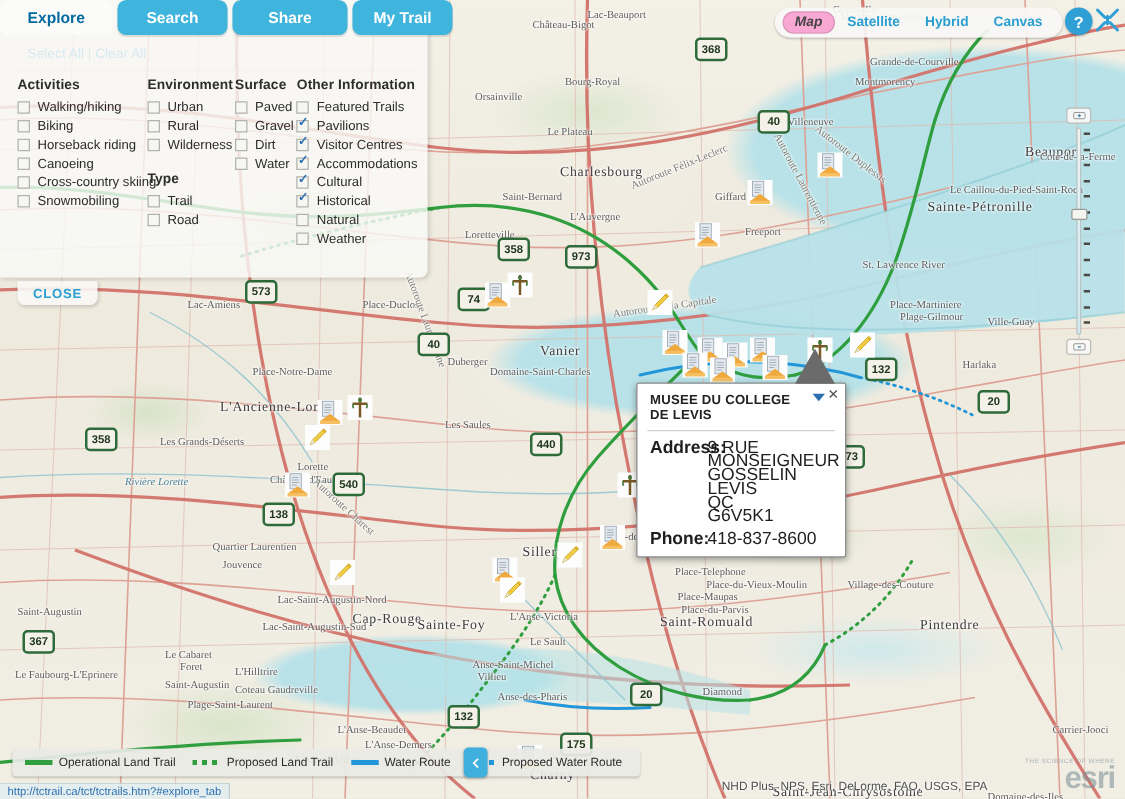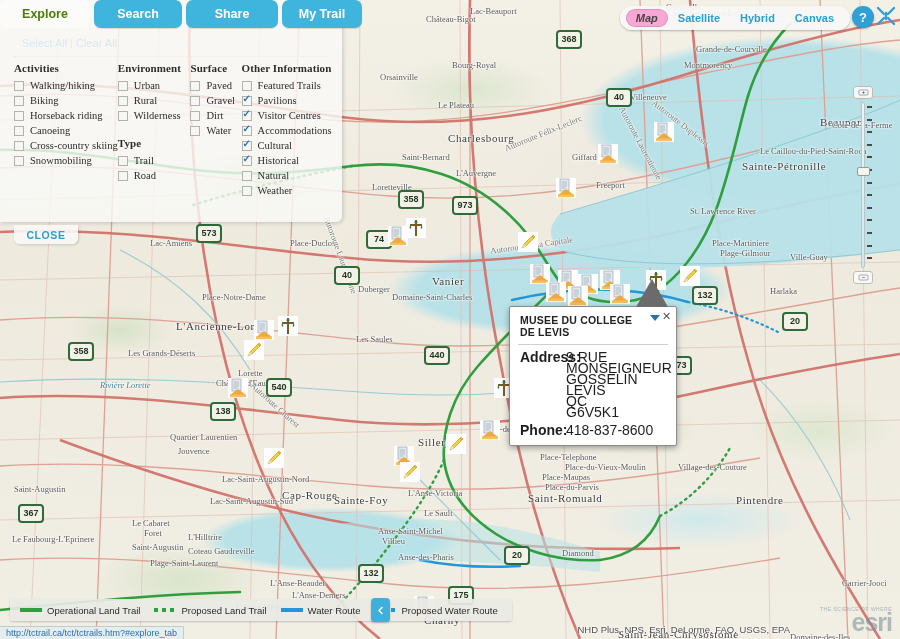--- a/index.html
+++ b/index.html
@@ -64,34 +64,34 @@
   }
   #tabs { position:absolute; left:0; top:0; width:344px; height:28px; display:flex; z-index:42; }
   .tab {
     flex:0 0 auto; border-top-left-radius:7px; border-top-right-radius:7px;
     border-bottom-left-radius:7px; border-bottom-right-radius:7px;
     background:#3fb4dd; color:#fff; font-size:12.5px; font-weight:bold;
     display:flex; align-items:center; justify-content:center;
     margin-right:4px; cursor:pointer; height:28px;
     box-shadow:0 1px 1px rgba(0,0,0,.12);
   }
-  .tab.active { background:rgba(252,252,250,.92); color:#4d7c0f; box-shadow:none; }
+  .tab.active { background:rgba(252,252,250,.92); color:#0369a1; box-shadow:none; }
   .tab.t0 { width:90px; }
   .tab.t1 { width:88px; }
   .tab.t2 { width:92px; }
   .tab.t3 { width:80px; }
 
   #panel-links { position:absolute; left:22px; top:37px; font-size:11px; color:#3a9fd4; }
   #panel-links a { color:#3a9fd4; text-decoration:none; cursor:pointer; }
   #panel-links .sep { color:#7aa9bd; margin:0 3px; }
   #panel-dash {
     position:absolute; left:14px; top:56px; width:316px; height:0;
     border-top:1px dotted #aeb0a9;
   }
-  #cols { position:absolute; left:14px; top:62px; width:320px; display:flex;font-family:Liberation Serif, serif; }
+  #cols { position:absolute; left:14px; top:62px; width:320px; display:flex; }
   .col.c0 { width:104px; }
   .col.c1 { width:88px; }
   .col.c2 { width:62px; }
   .col.c3 { width:112px; }
   .col h4 {
     margin:0 0 4px 0; font-size:11px; font-weight:bold; color:#2d2d2d;
     letter-spacing:.1px;
   }
   .col h4.sub { margin-top:14px; }
   .chk { display:flex; align-items:center; height:15px; cursor:pointer; }

